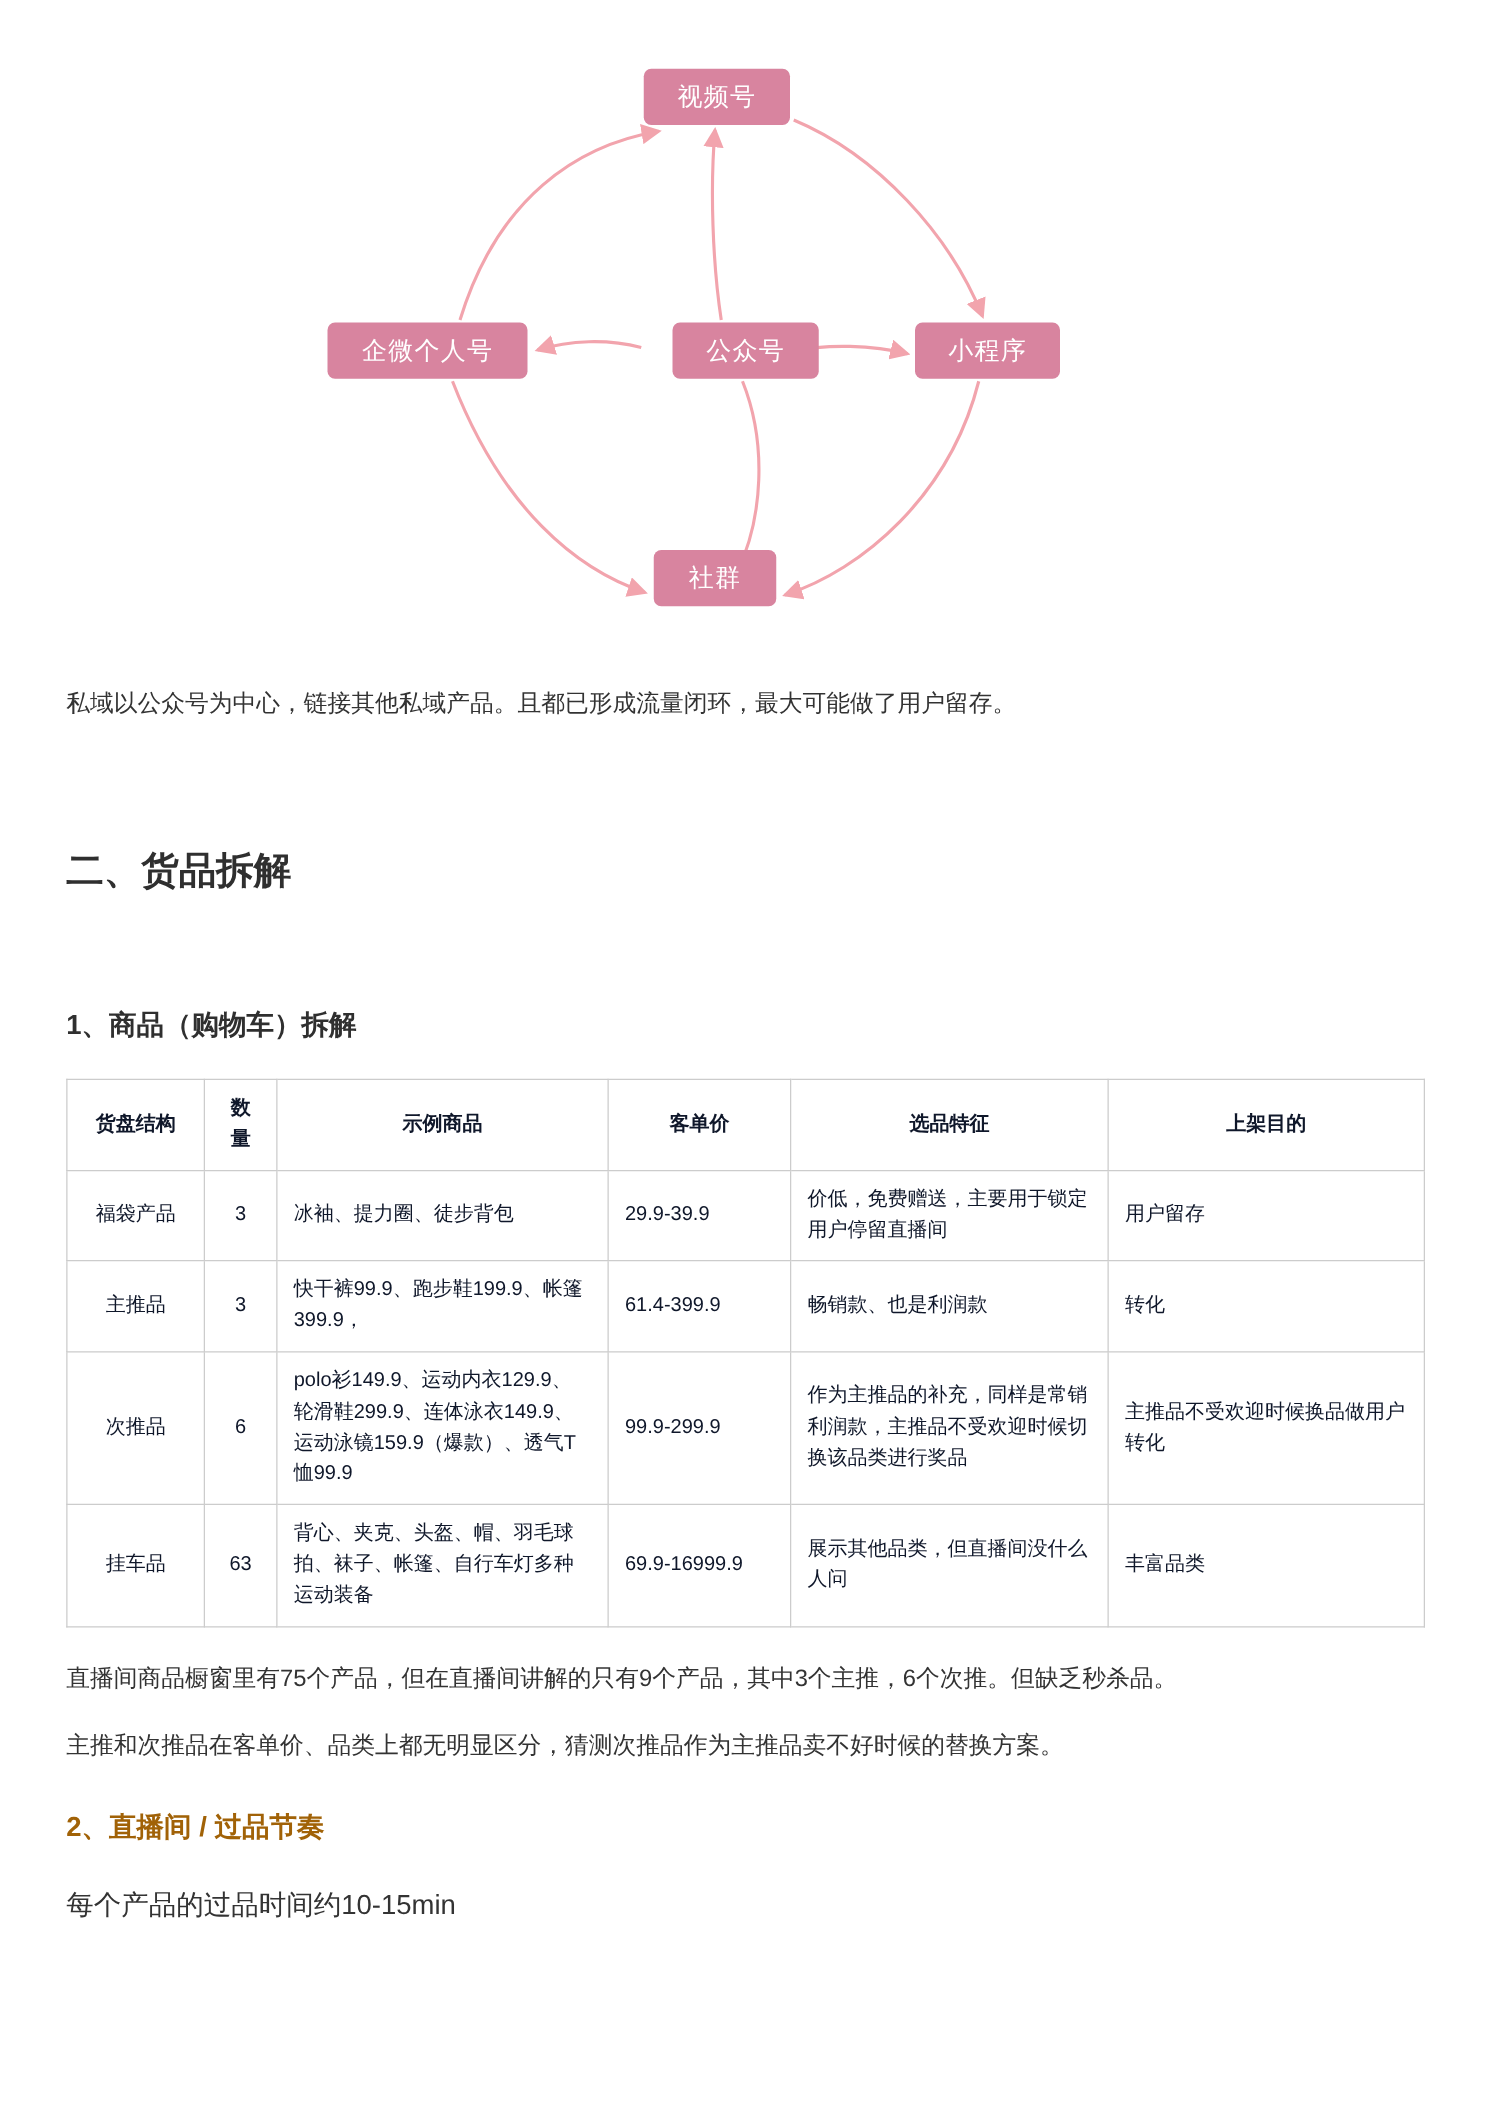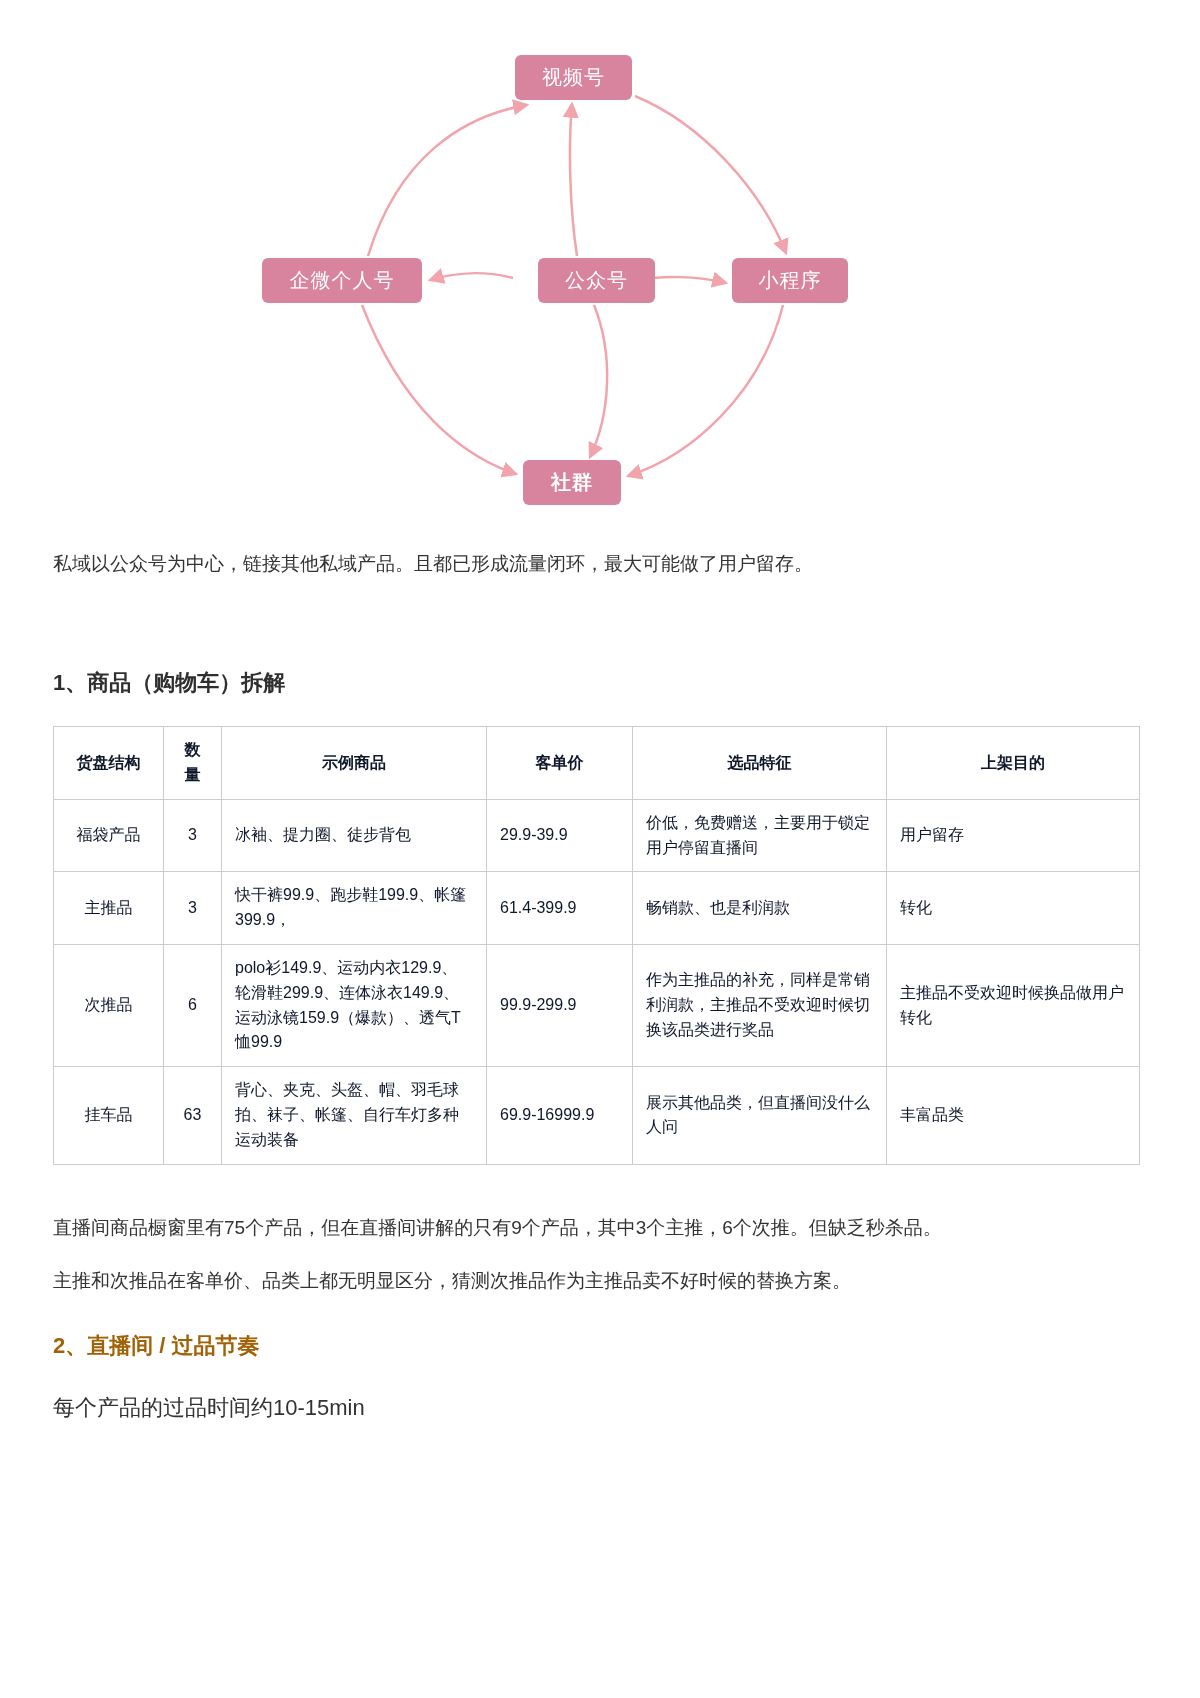--- a/index.html
+++ b/index.html
@@ -32,21 +32,21 @@
     display: flex;
     align-items: center;
     justify-content: center;
     font-size: 20px;
     letter-spacing: 1px;
   }
   .node-video   { left: 515px; top: 55px;  width: 117px; height: 45px; }
   .node-qiwei   { left: 262px; top: 258px; width: 160px; height: 45px; }
   .node-officia { left: 538px; top: 258px; width: 117px; height: 45px; }
   .node-mini    { left: 732px; top: 258px; width: 116px; height: 45px; }
-  .node-commun  { left: 523px; top: 460px; width: 98px;  height: 45px; font-weight: bold; }
+  .node-commun  { left: 523px; top: 440px; width: 98px;  height: 45px; }
 
   
   .caption {
     font-size: 19px;
     line-height: 1.7;
     margin-top: 18px;
   }
   .h-section {
     font-size: 30px;
     font-weight: bold;
@@ -85,21 +85,21 @@
   table.products th {
     text-align: center;
     font-weight: bold;
   }
   td.c-center { text-align: center; }
   td.c-left   { text-align: left; }
 
   .para {
     font-size: 19px;
     line-height: 1.75;
-    margin-top: 46px;
+    margin-top: 25px;
     max-width: 1095px;
   }
   .para + .para { margin-top: 20px; }
   .pacing {
     font-size: 22px;
     line-height: 1.7;
     margin-top: 28px;
   }
 </style>
 </head>
@@ -128,20 +128,21 @@
 
     <div class="node node-video">视频号</div>
     <div class="node node-qiwei">企微个人号</div>
     <div class="node node-officia">公众号</div>
     <div class="node node-mini">小程序</div>
     <div class="node node-commun">社群</div>
   </div>
 
   <p class="caption">私域以公众号为中心，链接其他私域产品。且都已形成流量闭环，最大可能做了用户留存。</p>
 
+  <h1 class="h-section">二、货品拆解</h1>
 
   <h2 class="h-sub">1、商品（购物车）拆解</h2>
 
   <table class="products">
     <colgroup>
       <col style="width:110px">
         <col style="width:58px">
         <col style="width:265px">
       <col style="width:146px">
         <col style="width:254px">

